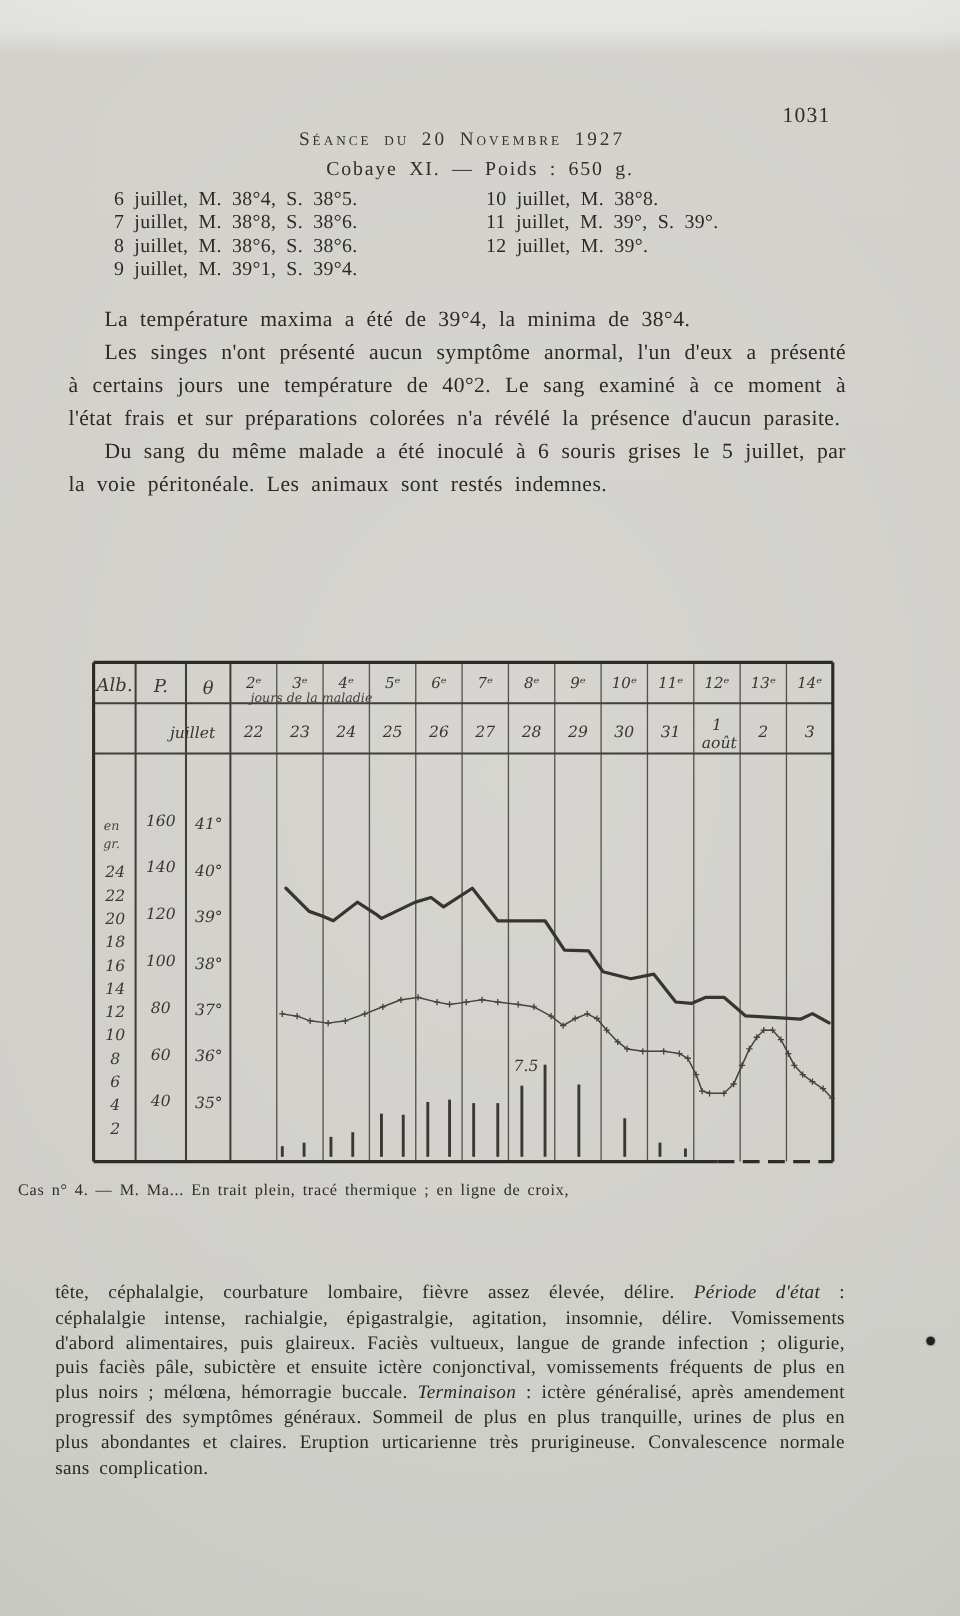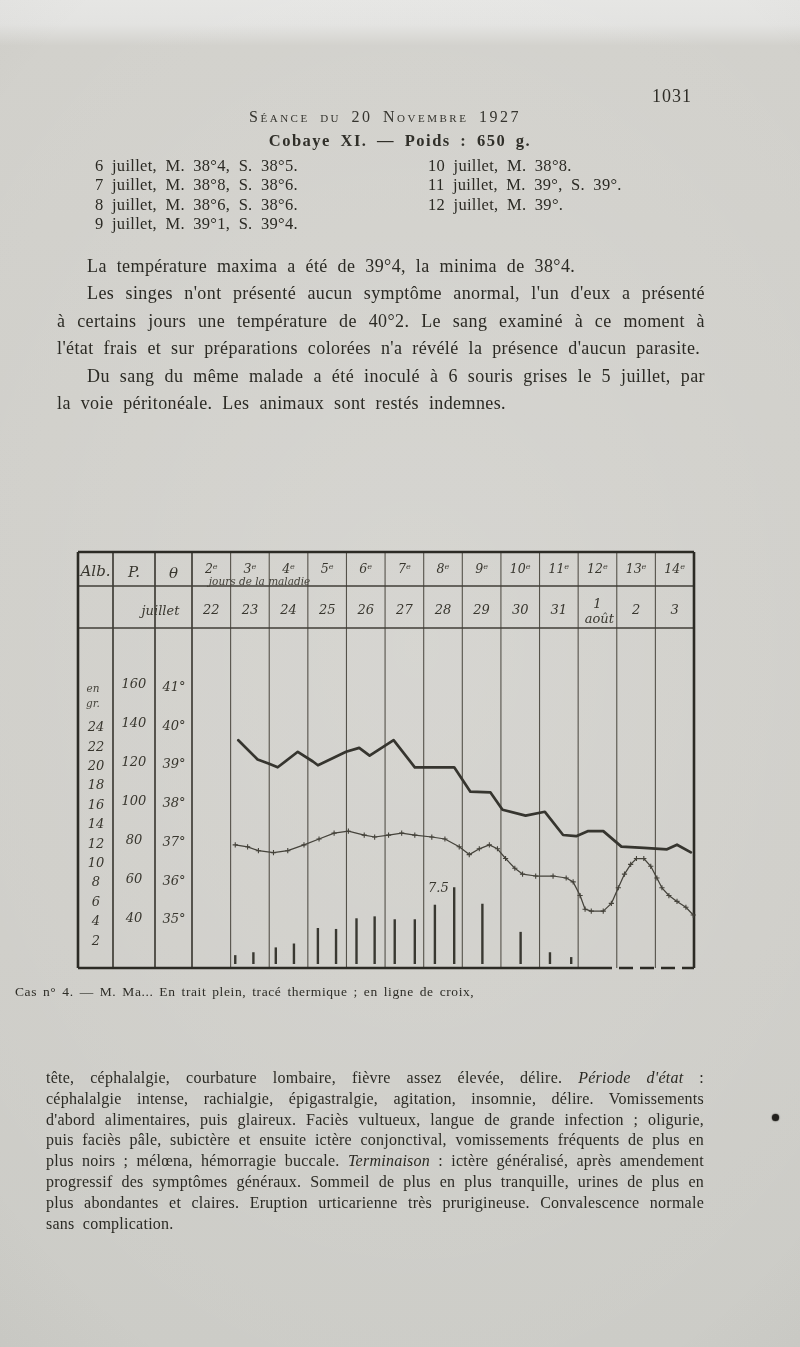--- a/index.html
+++ b/index.html
@@ -9,23 +9,23 @@
     color:#2b2a24;
     background:
       radial-gradient(ellipse 130% 105% at 52% 48%, rgba(255,255,255,0.14) 0%, rgba(255,255,255,0) 55%, rgba(70,68,60,0.16) 100%),
       linear-gradient(180deg,#e6e6e4 0%,#e3e3e1 1.8%,#d2d1cc 3.4%,#d0cfca 30%,#cfcec9 70%,#ccccc7 100%);
   }
   .page *{box-sizing:border-box;}
   .running-head{position:absolute;top:88px;left:0;width:770px;text-align:center;
     font-size:16px;letter-spacing:2.5px;font-variant:small-caps;color:#35342e;word-spacing:4px;margin-top:20px;}
   .page-number{position:absolute;top:86px;right:108px;font-size:18px;letter-spacing:1px;color:#2e2d27;}
   .subtitle{position:absolute;top:131px;left:0;width:800px;text-align:center;
-    font-size:16.5px;letter-spacing:1.5px;word-spacing:4px;color:#302f29;font-weight:bold;}
+    font-size:16.5px;letter-spacing:1.5px;word-spacing:4px;color:#302f29;}
   .readings-left{position:absolute;top:156px;left:95px;}
-  .readings-right{position:absolute;top:156px;left:428px;}
+  .readings-right{position:absolute;top:156px;left:405px;}
   .reading-line{font-size:16.5px;line-height:19.3px;word-spacing:4px;letter-spacing:0.3px;white-space:nowrap;}
   .body-text{position:absolute;top:253px;left:57px;width:648px;}
   .body-text p{margin:0;font-size:18px;line-height:27.4px;text-align:justify;
     text-indent:30px;word-spacing:5px;letter-spacing:0.4px;}
   .cas-text{position:absolute;top:471px;left:57px;width:648px;}
   .cas-text p{margin:0;font-size:15.5px;line-height:21px;text-align:justify;
     text-indent:32px;word-spacing:4px;letter-spacing:0.3px;}
   .em{font-style:italic;}
   .sc{font-variant:small-caps;}
   .figure{position:absolute;left:0;top:0;}

